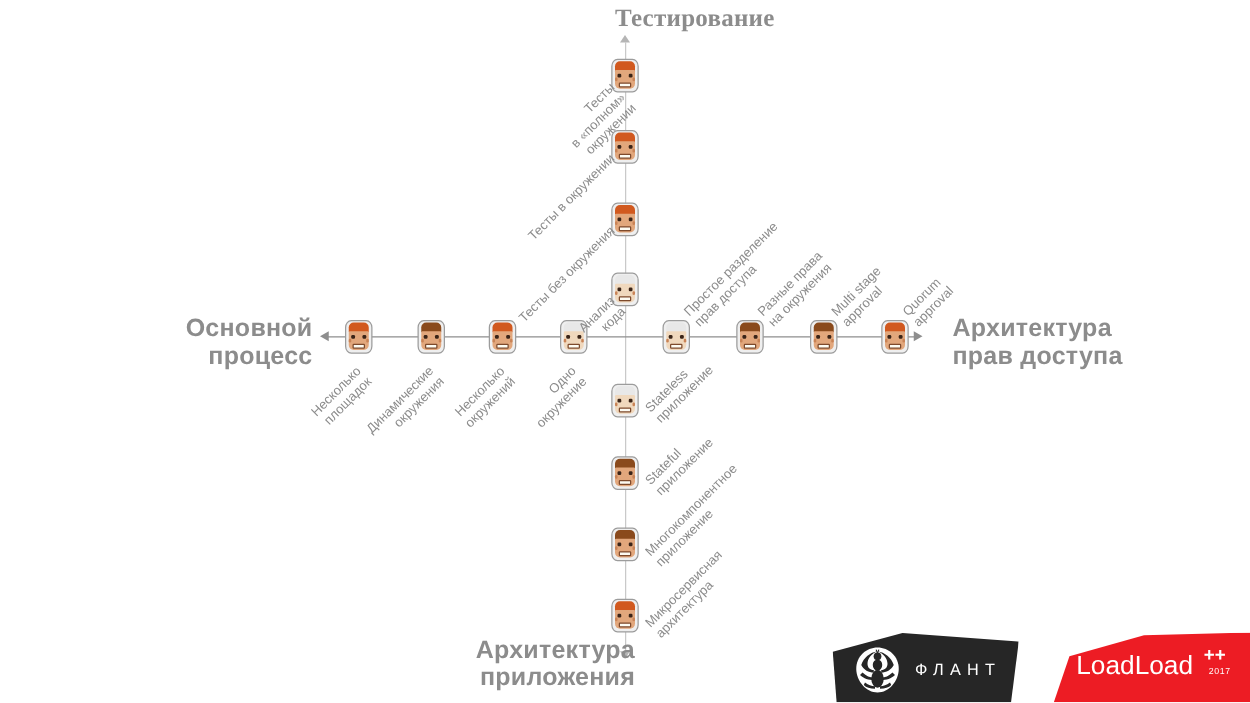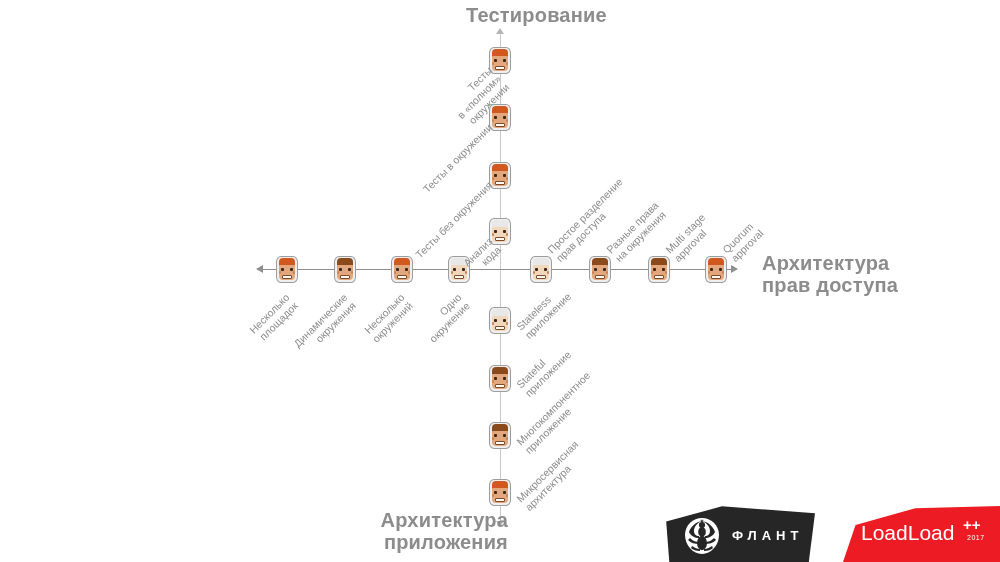--- a/index.html
+++ b/index.html
@@ -45,21 +45,21 @@
     position:absolute;
     color:#8c8c8c;
     font-weight:bold;
     font-size:20px;
     line-height:22px;
     letter-spacing:.2px;
     white-space:pre-line;
   }
   .title-left{left:16px;top:252px;width:234px;text-align:right;}
   .title-right{left:762px;top:252px;width:230px;text-align:left;}
-  .title-top{left:466px;top:4px;width:260px;text-align:left;}
+  .title-top{left:492px;top:4px;width:260px;text-align:left;font-family:Liberation Serif, serif;}
   .title-bottom{left:250px;top:509px;width:258px;text-align:right;}
 
   
   .node{
     position:absolute;
     width:22px;height:27px;
     margin-left:-11px;margin-top:-13px;
   }
   .face{
     position:absolute;left:0;top:0;
@@ -121,21 +121,21 @@
   .logo-flant .shape{
     position:absolute;left:0;top:0;width:100%;height:100%;
     background:#262626;
     clip-path:polygon(4% 30%, 40% 4%, 100% 16%, 96% 100%, 6% 100%);
   }
   .logo-flant .ant{
     position:absolute;left:22px;top:12px;width:40px;height:40px;
   }
   .logo-flant .word{
     position:absolute;left:72px;top:24px;
-    color:#ffffff;font-size:13px;font-weight:bold;letter-spacing:5px;
+    color:#ffffff;font-size:13px;font-weight:normal;letter-spacing:5px;
   }
   .logo-hl{
     position:absolute;left:843px;top:506px;width:157px;height:56px;
   }
   .logo-hl .shape{
     position:absolute;left:0;top:0;width:100%;height:100%;
     background:#ed1c24;
     clip-path:polygon(8% 34%, 46% 4%, 100% 0%, 100% 100%, 0 100%);
   }
   .logo-hl .hl-text{
@@ -158,20 +158,22 @@
 
 <div id="stage">
 
   <div class="axis-line axis-v"></div>
   <div class="axis-line axis-h"></div>
   <div class="arrow arrow-left"></div>
   <div class="arrow arrow-right"></div>
   <div class="arrow arrow-up"></div>
   <div class="arrow arrow-down"></div>
 
+  <div class="axis-title title-left">Основной
+процесс</div>
   <div class="axis-title title-right">Архитектура
 прав доступа</div>
   <div class="axis-title title-top">Тестирование</div>
   <div class="axis-title title-bottom">Архитектура
 приложения</div>
 
   <div id="nodes-layer">
       <div class="node" style="left: 287px; top: 269px;">
         <div class="face">
           <div class="hair orange"></div>

